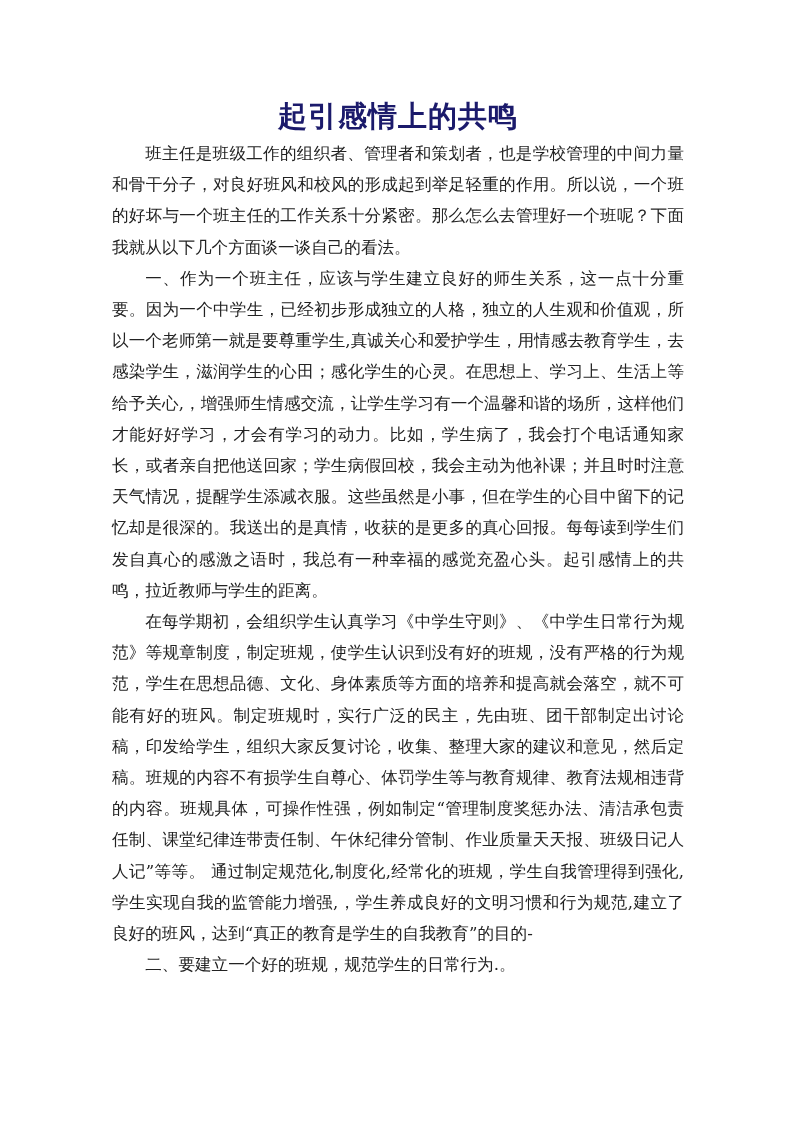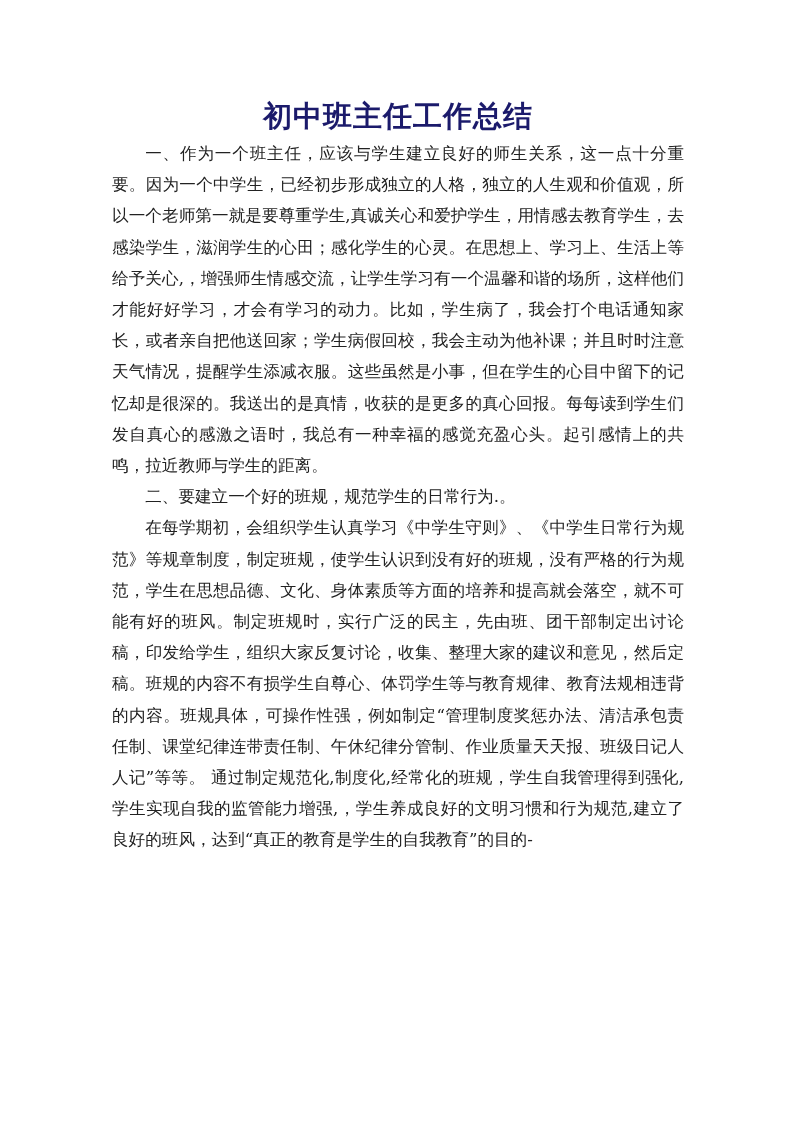--- a/index.html
+++ b/index.html
@@ -19,19 +19,20 @@
     line-height:31.2px; text-align:justify; margin:0;
     text-indent:2em;
   }
   .body-text.heading { font-weight:normal; }
   .content { margin-top:2px; }
 </style>
 </head>
 <body>
 
 <div class="page">
-  <h1 class="title">初中班主任工作总结</h1>
+  <h1 class="title">起引感情上的共鸣</h1>
   <div class="content">
+    <p class="body-text">班主任是班级工作的组织者、管理者和策划者，也是学校管理的中间力量和骨干分子，对良好班风和校风的形成起到举足轻重的作用。所以说，一个班的好坏与一个班主任的工作关系十分紧密。那么怎么去管理好一个班呢？下面我就从以下几个方面谈一谈自己的看法。</p>
     <p class="body-text">一、作为一个班主任，应该与学生建立良好的师生关系，这一点十分重要。因为一个中学生，已经初步形成独立的人格，独立的人生观和价值观，所以一个老师第一就是要尊重学生,真诚关心和爱护学生，用情感去教育学生，去感染学生，滋润学生的心田；感化学生的心灵。在思想上、学习上、生活上等给予关心,，增强师生情感交流，让学生学习有一个温馨和谐的场所，这样他们才能好好学习，才会有学习的动力。比如，学生病了，我会打个电话通知家长，或者亲自把他送回家；学生病假回校，我会主动为他补课；并且时时注意天气情况，提醒学生添减衣服。这些虽然是小事，但在学生的心目中留下的记忆却是很深的。我送出的是真情，收获的是更多的真心回报。每每读到学生们发自真心的感激之语时，我总有一种幸福的感觉充盈心头。起引感情上的共鸣，拉近教师与学生的距离。</p>
+    <p class="body-text">在每学期初，会组织学生认真学习《中学生守则》、《中学生日常行为规范》等规章制度，制定班规，使学生认识到没有好的班规，没有严格的行为规范，学生在思想品德、文化、身体素质等方面的培养和提高就会落空，就不可能有好的班风。制定班规时，实行广泛的民主，先由班、团干部制定出讨论稿，印发给学生，组织大家反复讨论，收集、整理大家的建议和意见，然后定稿。班规的内容不有损学生自尊心、体罚学生等与教育规律、教育法规相违背的内容。班规具体，可操作性强，例如制定“管理制度奖惩办法、清洁承包责任制、课堂纪律连带责任制、午休纪律分管制、作业质量天天报、班级日记人人记”等等。 通过制定规范化,制度化,经常化的班规，学生自我管理得到强化,学生实现自我的监管能力增强,，学生养成良好的文明习惯和行为规范,建立了良好的班风，达到“真正的教育是学生的自我教育”的目的-</p>
     <p class="body-text heading">二、要建立一个好的班规，规范学生的日常行为.。</p>
-    <p class="body-text">在每学期初，会组织学生认真学习《中学生守则》、《中学生日常行为规范》等规章制度，制定班规，使学生认识到没有好的班规，没有严格的行为规范，学生在思想品德、文化、身体素质等方面的培养和提高就会落空，就不可能有好的班风。制定班规时，实行广泛的民主，先由班、团干部制定出讨论稿，印发给学生，组织大家反复讨论，收集、整理大家的建议和意见，然后定稿。班规的内容不有损学生自尊心、体罚学生等与教育规律、教育法规相违背的内容。班规具体，可操作性强，例如制定“管理制度奖惩办法、清洁承包责任制、课堂纪律连带责任制、午休纪律分管制、作业质量天天报、班级日记人人记”等等。 通过制定规范化,制度化,经常化的班规，学生自我管理得到强化,学生实现自我的监管能力增强,，学生养成良好的文明习惯和行为规范,建立了良好的班风，达到“真正的教育是学生的自我教育”的目的-</p>
   </div>
 </div>
 
 </body></html>

